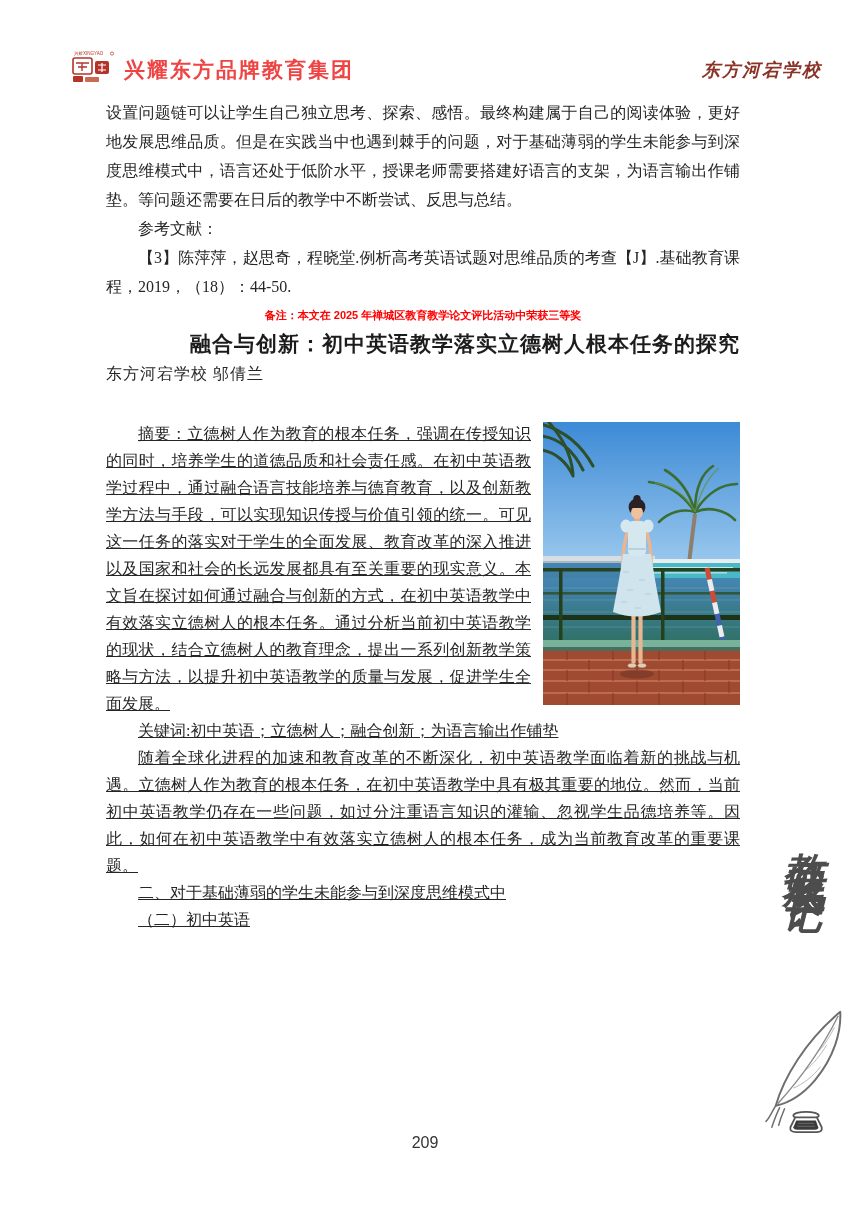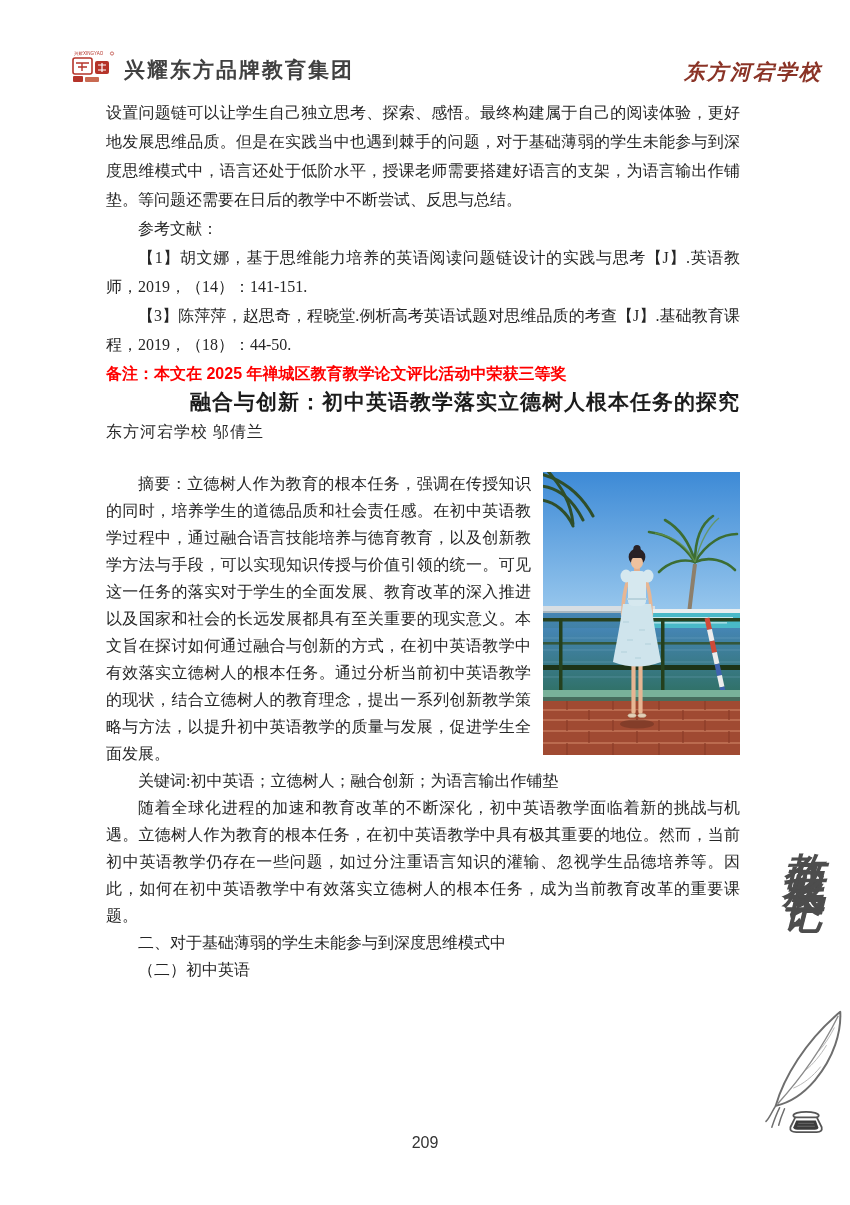--- a/index.html
+++ b/index.html
@@ -8,54 +8,54 @@
     width:850px;height:1205px;
     background:#ffffff;
     overflow:hidden;
     font-family:"Liberation Serif", serif;
     color:#262626;
   }
   
   .hdr-logo{position:absolute;left:72px;top:50px;width:44px;height:34px;}
   .hdr-brand{
     position:absolute;left:124px;top:56px;
-    font-size:21px;font-weight:bold;color:#404040;
+    font-size:21px;font-weight:bold;color:#ef4444;
     letter-spacing:2px;
   }
   .hdr-school{
     position:absolute;right:28px;top:58px;
-    font-size:21px;font-weight:bold;color:#8a3326;
+    font-size:18px;font-weight:bold;color:#8a3326;
     font-style:italic;letter-spacing:2px;
   }
   
   .main{
     position:absolute;left:106px;top:98px;width:634px;
     font-size:16px;line-height:29px;text-align:justify;
   }
   .main p{margin:0;}
   .indent{text-indent:2em;}
   .refs-heading{margin-top:14px;}
   .award{
     margin-top:18px;margin-left:190px;
-    text-align:left;text-indent:0;
+    text-align:center;text-indent:0;
     color:#ff0000;font-weight:bold;
     font-family:"Liberation Sans", sans-serif;
-    font-size:16px;
+    font-size:11px;
   }
   .art-title{
     margin:72px 0 0 0;
     text-align:right;text-indent:0;
     font-size:21px;font-weight:bold;letter-spacing:1px;
     color:#1c1c1c;
   }
   .art-byline{
     margin-top:10px;text-align:left;text-indent:0;
     font-size:16px;letter-spacing:1px;
   }
-  .art-flow{margin-top:24px;line-height:27px;}
+  .art-flow{margin-top:32px;line-height:27px;text-decoration:underline;}
   .art-flow::after{content:"";display:block;clear:both;}
   .photo{
     float:right;width:197px;height:283px;
     margin:2px 0 4px 12px;
   }
   .photo svg{display:block;}
   
   .margin-art{
     position:absolute;right:8px;top:700px;width:78px;
     text-align:center;
@@ -97,21 +97,20 @@
     </svg>
   </div>
   <div class="hdr-brand">兴耀东方品牌教育集团</div>
   <div class="hdr-school">东方河宕学校</div>
 
   <div class="main">
 
     <p>设置问题链可以让学生自己独立思考、探索、感悟。最终构建属于自己的阅读体验，更好地发展思维品质。但是在实践当中也遇到棘手的问题，对于基础薄弱的学生未能参与到深度思维模式中，语言还处于低阶水平，授课老师需要搭建好语言的支架，为语言输出作铺垫。等问题还需要在日后的教学中不断尝试、反思与总结。</p>
 
     <p class="indent refs-heading">参考文献：</p>
-    <p class="indent">【1】胡文娜，基于思维能力培养的英语阅读问题链设计的实践与思考【J】.英语教师，2019，（14）：141-151.</p>
     <p class="indent">【3】陈萍萍，赵思奇，程晓堂.例析高考英语试题对思维品质的考查【J】.基础教育课程，2019，（18）：44-50.</p>
 
     <p class="award">备注：本文在 2025 年禅城区教育教学论文评比活动中荣获三等奖</p>
 
     <p class="art-title">融合与创新：初中英语教学落实立德树人根本任务的探究</p>
     <p class="art-byline">东方河宕学校 邬倩兰</p>
 
     <div class="art-flow">
 
       <div class="photo">

